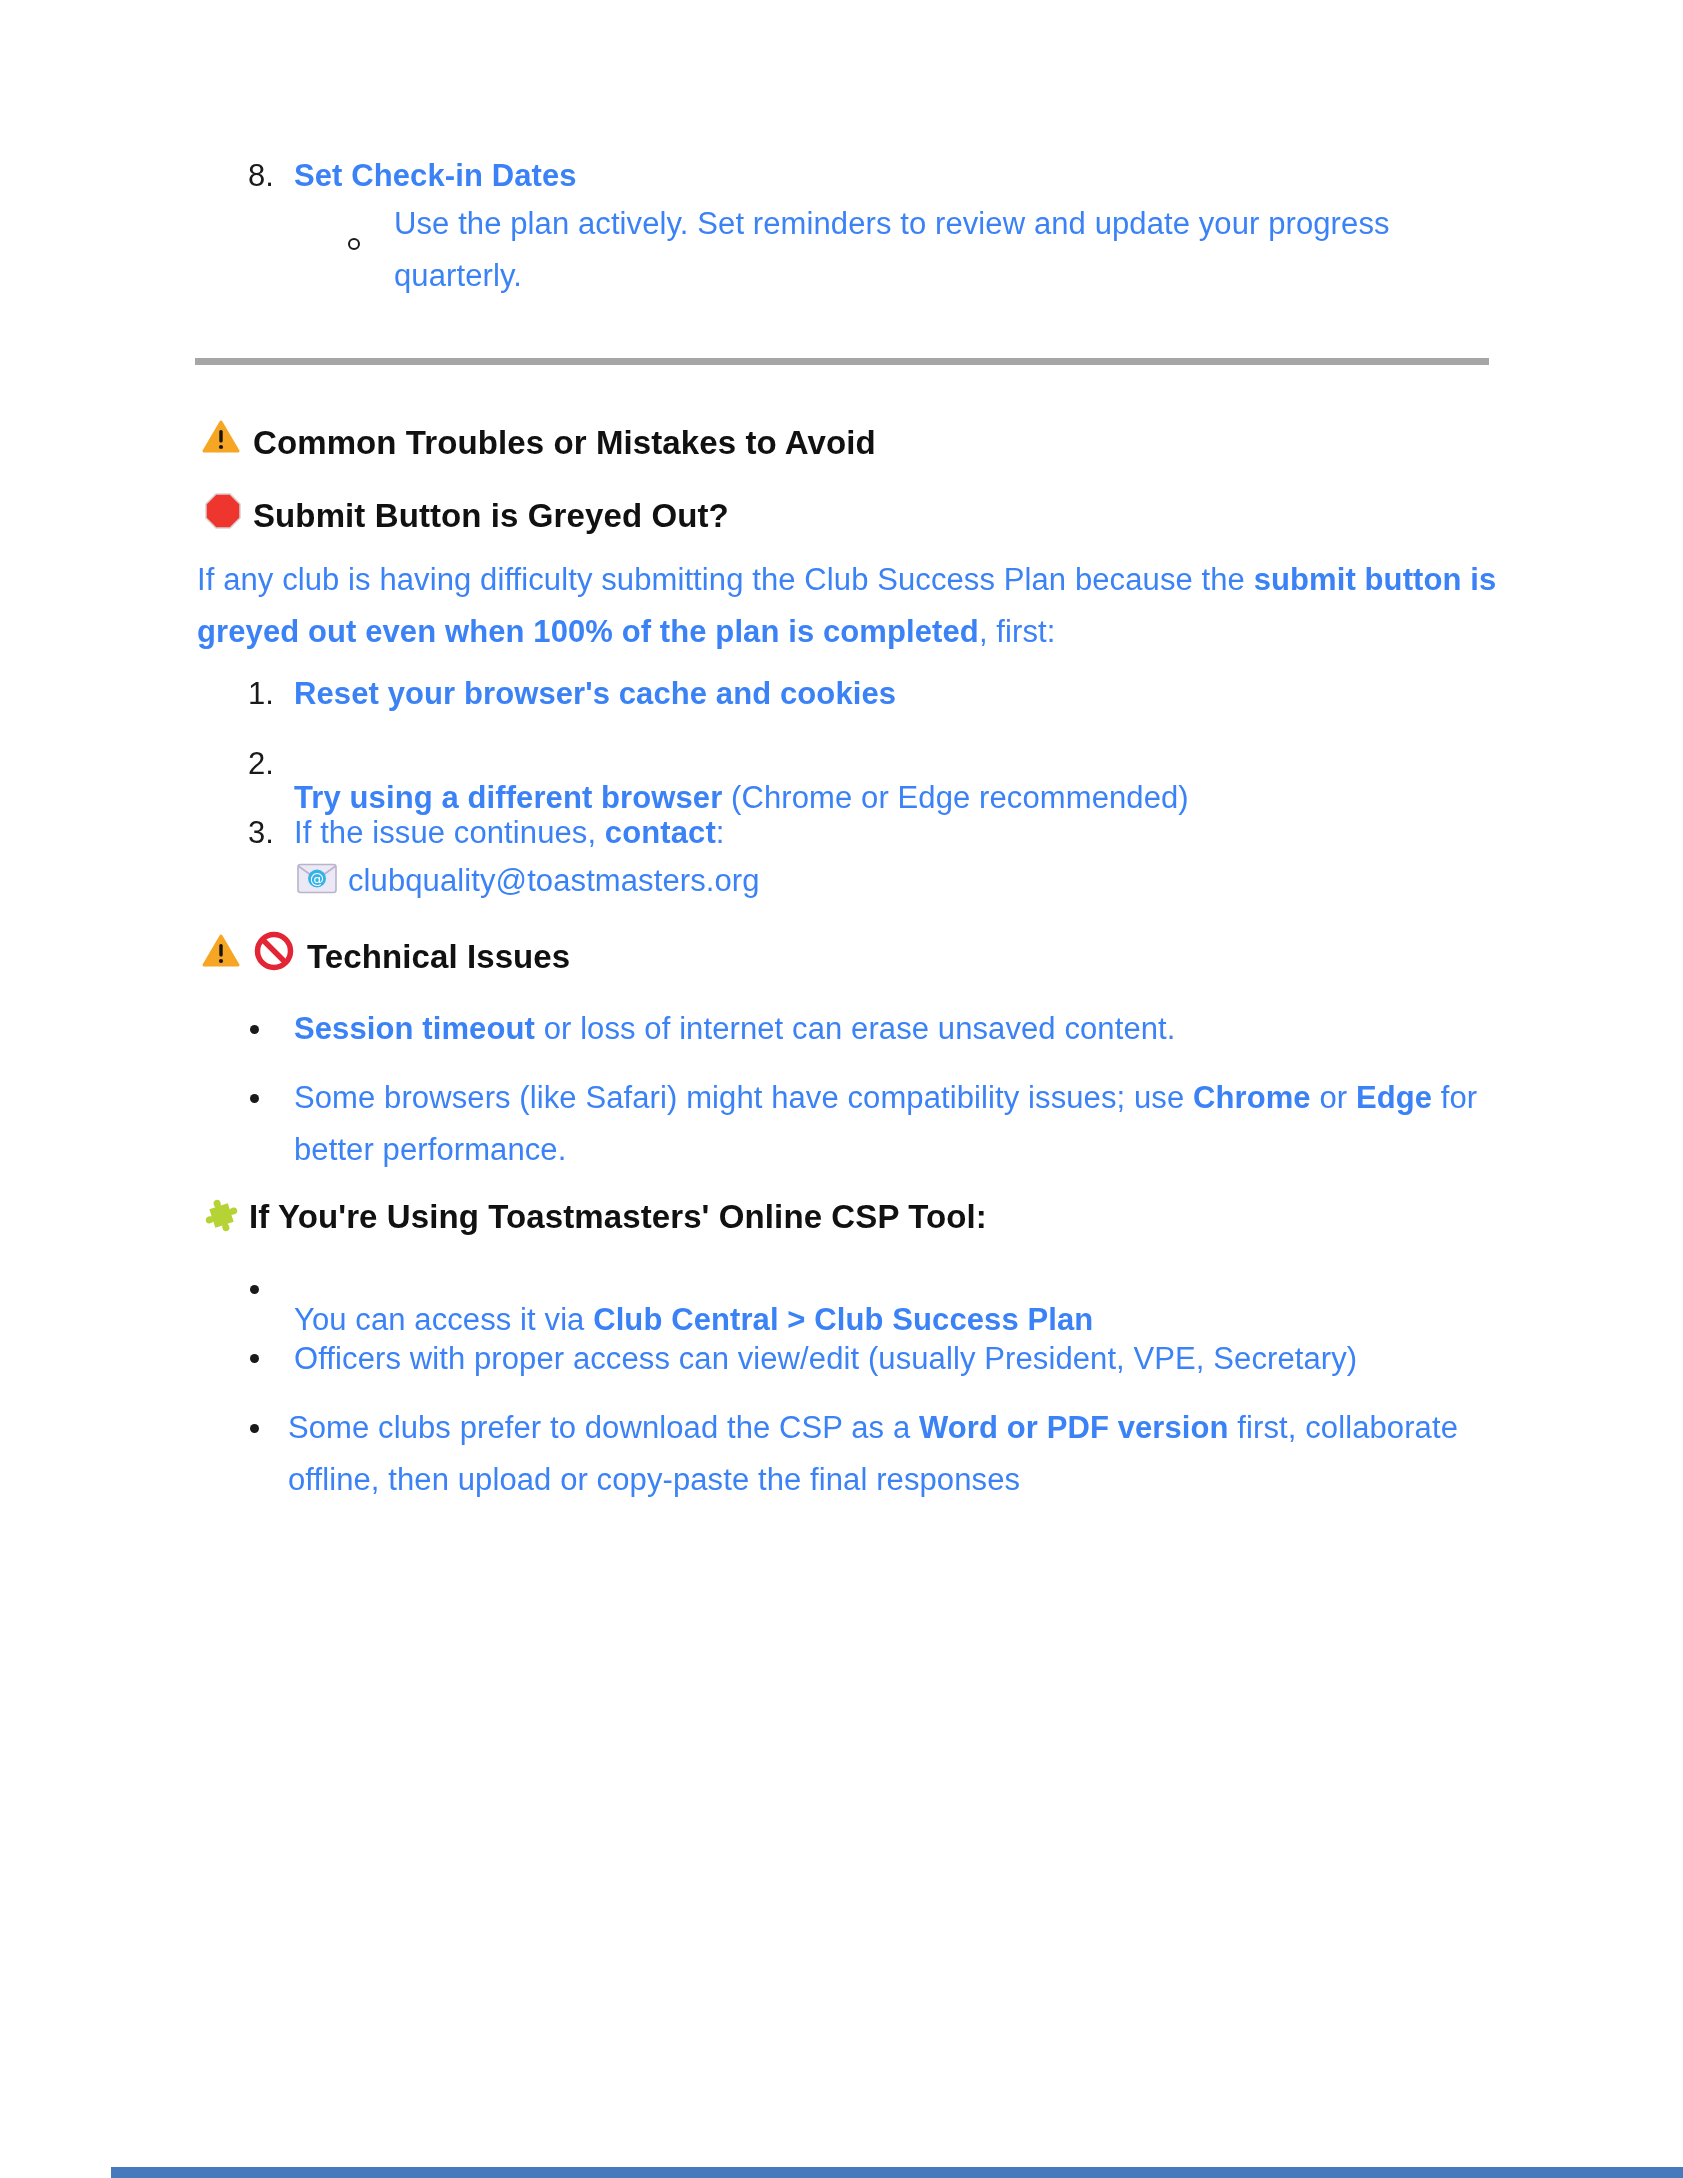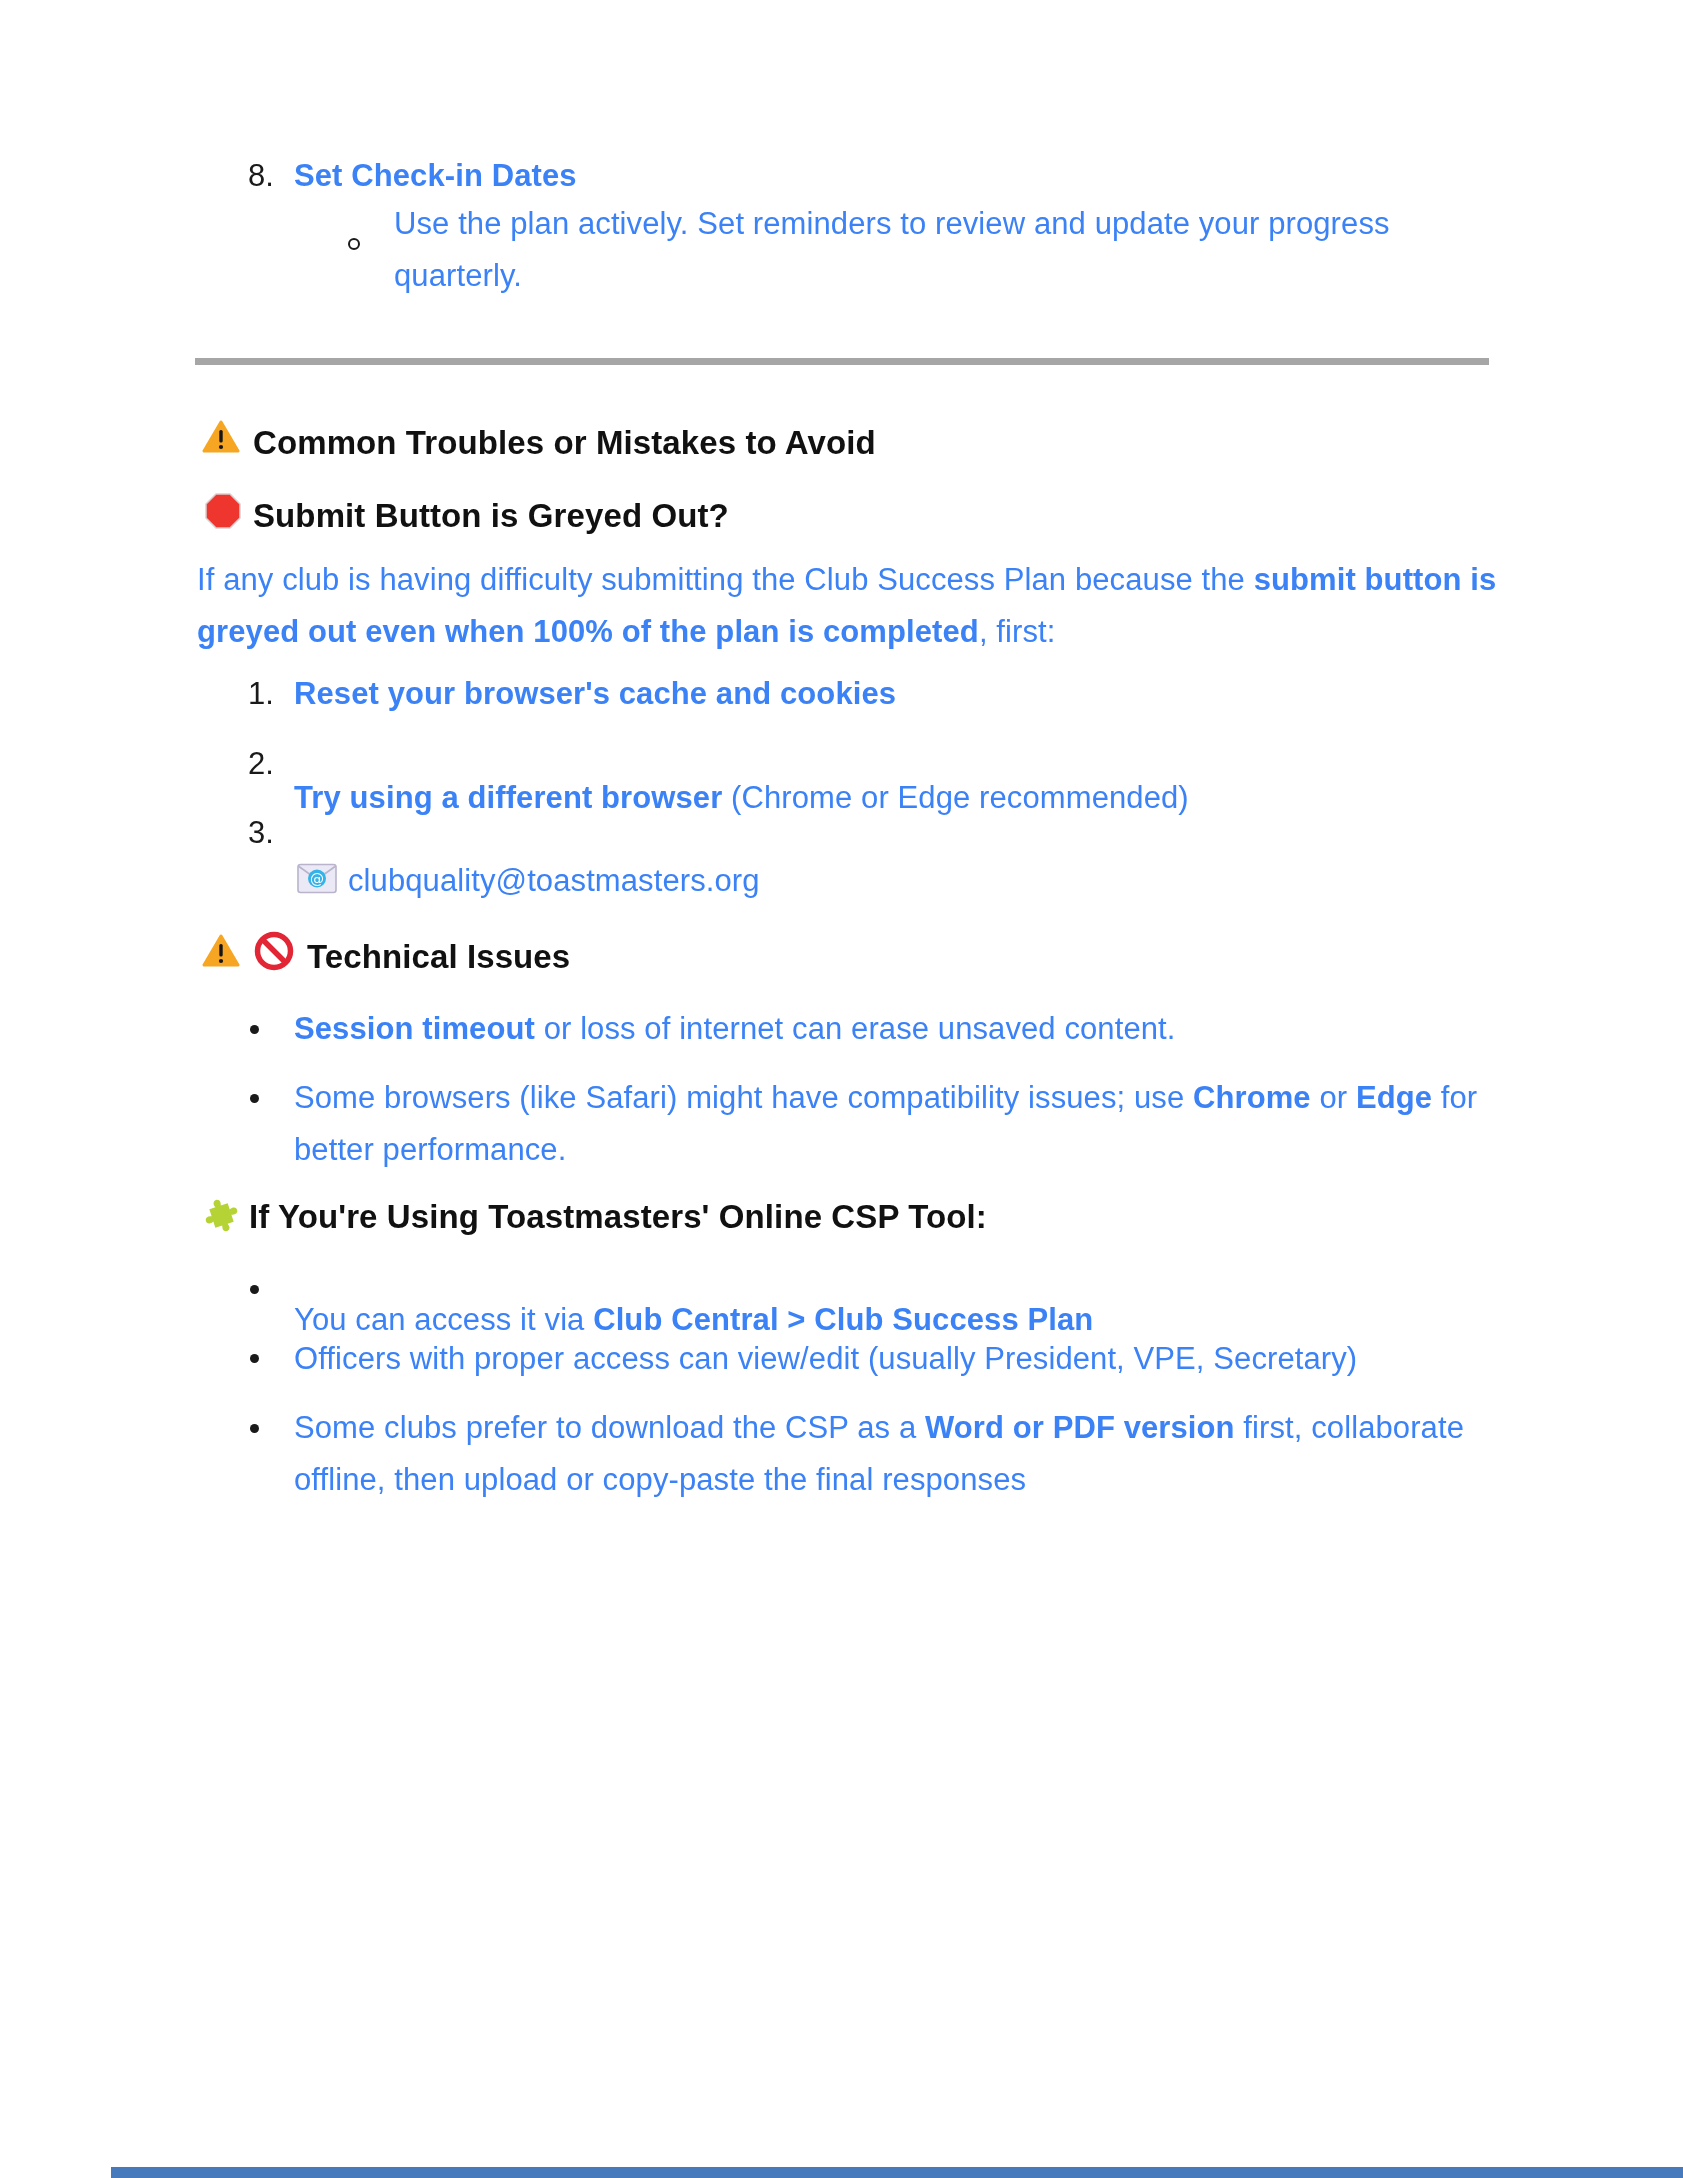--- a/index.html
+++ b/index.html
@@ -83,20 +83,21 @@
 
   <div class="abs body-text" style="left:197px; top:554px; width:1302px;"><span>If any club is having difficulty submitting the Club Success Plan because the </span><b>submit button is greyed out even when 100% of the plan is completed</b><span>, first:</span></div>
 
   <span class="abs num-marker" style="left:248px; top:668px;">1.</span>
   <div class="abs body-text" style="left:294px; top:668px; width:1198px;"><b>Reset your browser's cache and cookies</b></div>
 
   <span class="abs num-marker" style="left:248px; top:738px;">2.</span>
   <div class="abs body-text" style="left:294px; top:772px; width:1198px;"><b>Try using a different browser</b><span> (Chrome or Edge recommended)</span></div>
 
   <span class="abs num-marker" style="left:248px; top:807px;">3.</span>
+  <div class="abs body-text" style="left:294px; top:807px; width:1198px;"><span>If the issue continues, </span><b>contact</b><span>:</span></div>
 
   <span class="abs icon-box" style="left:297px; top:863px;">
     <svg width="40" height="31" viewBox="0 0 40 31">
       <rect x="1" y="1.5" width="38" height="28" rx="2.5" stroke="#b9b4cc" stroke-width="1.6" fill="#ece9f6"></rect>
       <path d="M2 3.5 L20 16.5 L38 3.5" fill="none" stroke="#b9b4cc" stroke-width="1.6"></path>
       <circle cx="20" cy="15.5" r="9" fill="#35b3e8"></circle>
       <text x="20" y="20.5" font-size="14" fill="#ffffff" text-anchor="middle" font-family="DejaVu Sans, sans-serif">@</text>
     </svg>
   </span>
   <span class="abs body-text" style="left:348px; top:855px;">clubquality@toastmasters.org</span>
@@ -129,18 +130,18 @@
   </span>
   <span class="abs heading" style="left:249px; top:1197px;">If You're Using Toastmasters' Online CSP Tool:</span>
 
   <span class="abs dot-marker" style="left:250px; top:1285px;"></span>
   <div class="abs body-text" style="left:294px; top:1294px; width:1202px;"><span>You can access it via </span><b>Club Central &gt; Club Success Plan</b></div>
 
   <span class="abs dot-marker" style="left:250px; top:1354px;"></span>
   <div class="abs body-text" style="left:294px; top:1333px; width:1202px;"><span>Officers with proper access can view/edit (usually President, VPE, Secretary)</span></div>
 
   <span class="abs dot-marker" style="left:250px; top:1424px;"></span>
-  <div class="abs body-text" style="left:294px; top:1402px; width:1202px;"><span>Some clubs prefer to download the CSP as a </span><b>Word or PDF version</b><span> first, collaborate offline, then upload or copy-paste the final responses</span></div>
+  <div class="abs body-text" style="left:288px; top:1402px; width:1202px;"><span>Some clubs prefer to download the CSP as a </span><b>Word or PDF version</b><span> first, collaborate offline, then upload or copy-paste the final responses</span></div>
 
   <div class="abs bottom-bar" style="left:111px; top:2167px; width:1572px; height:11px;"></div>
 
 </div>
 
 
 </body></html>

